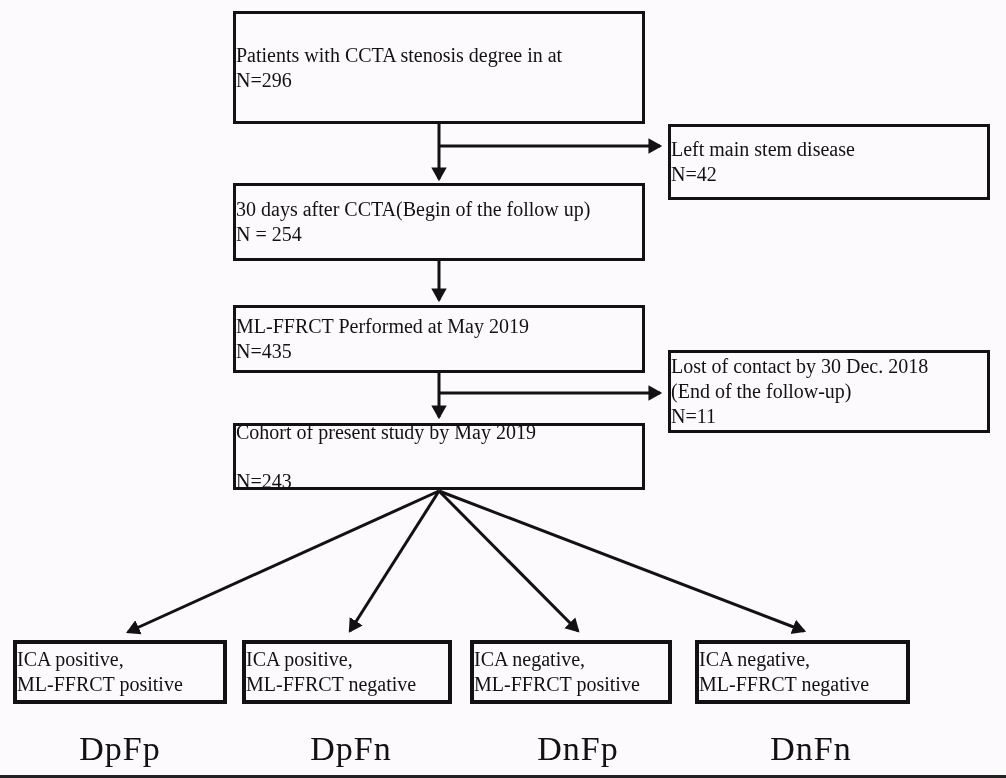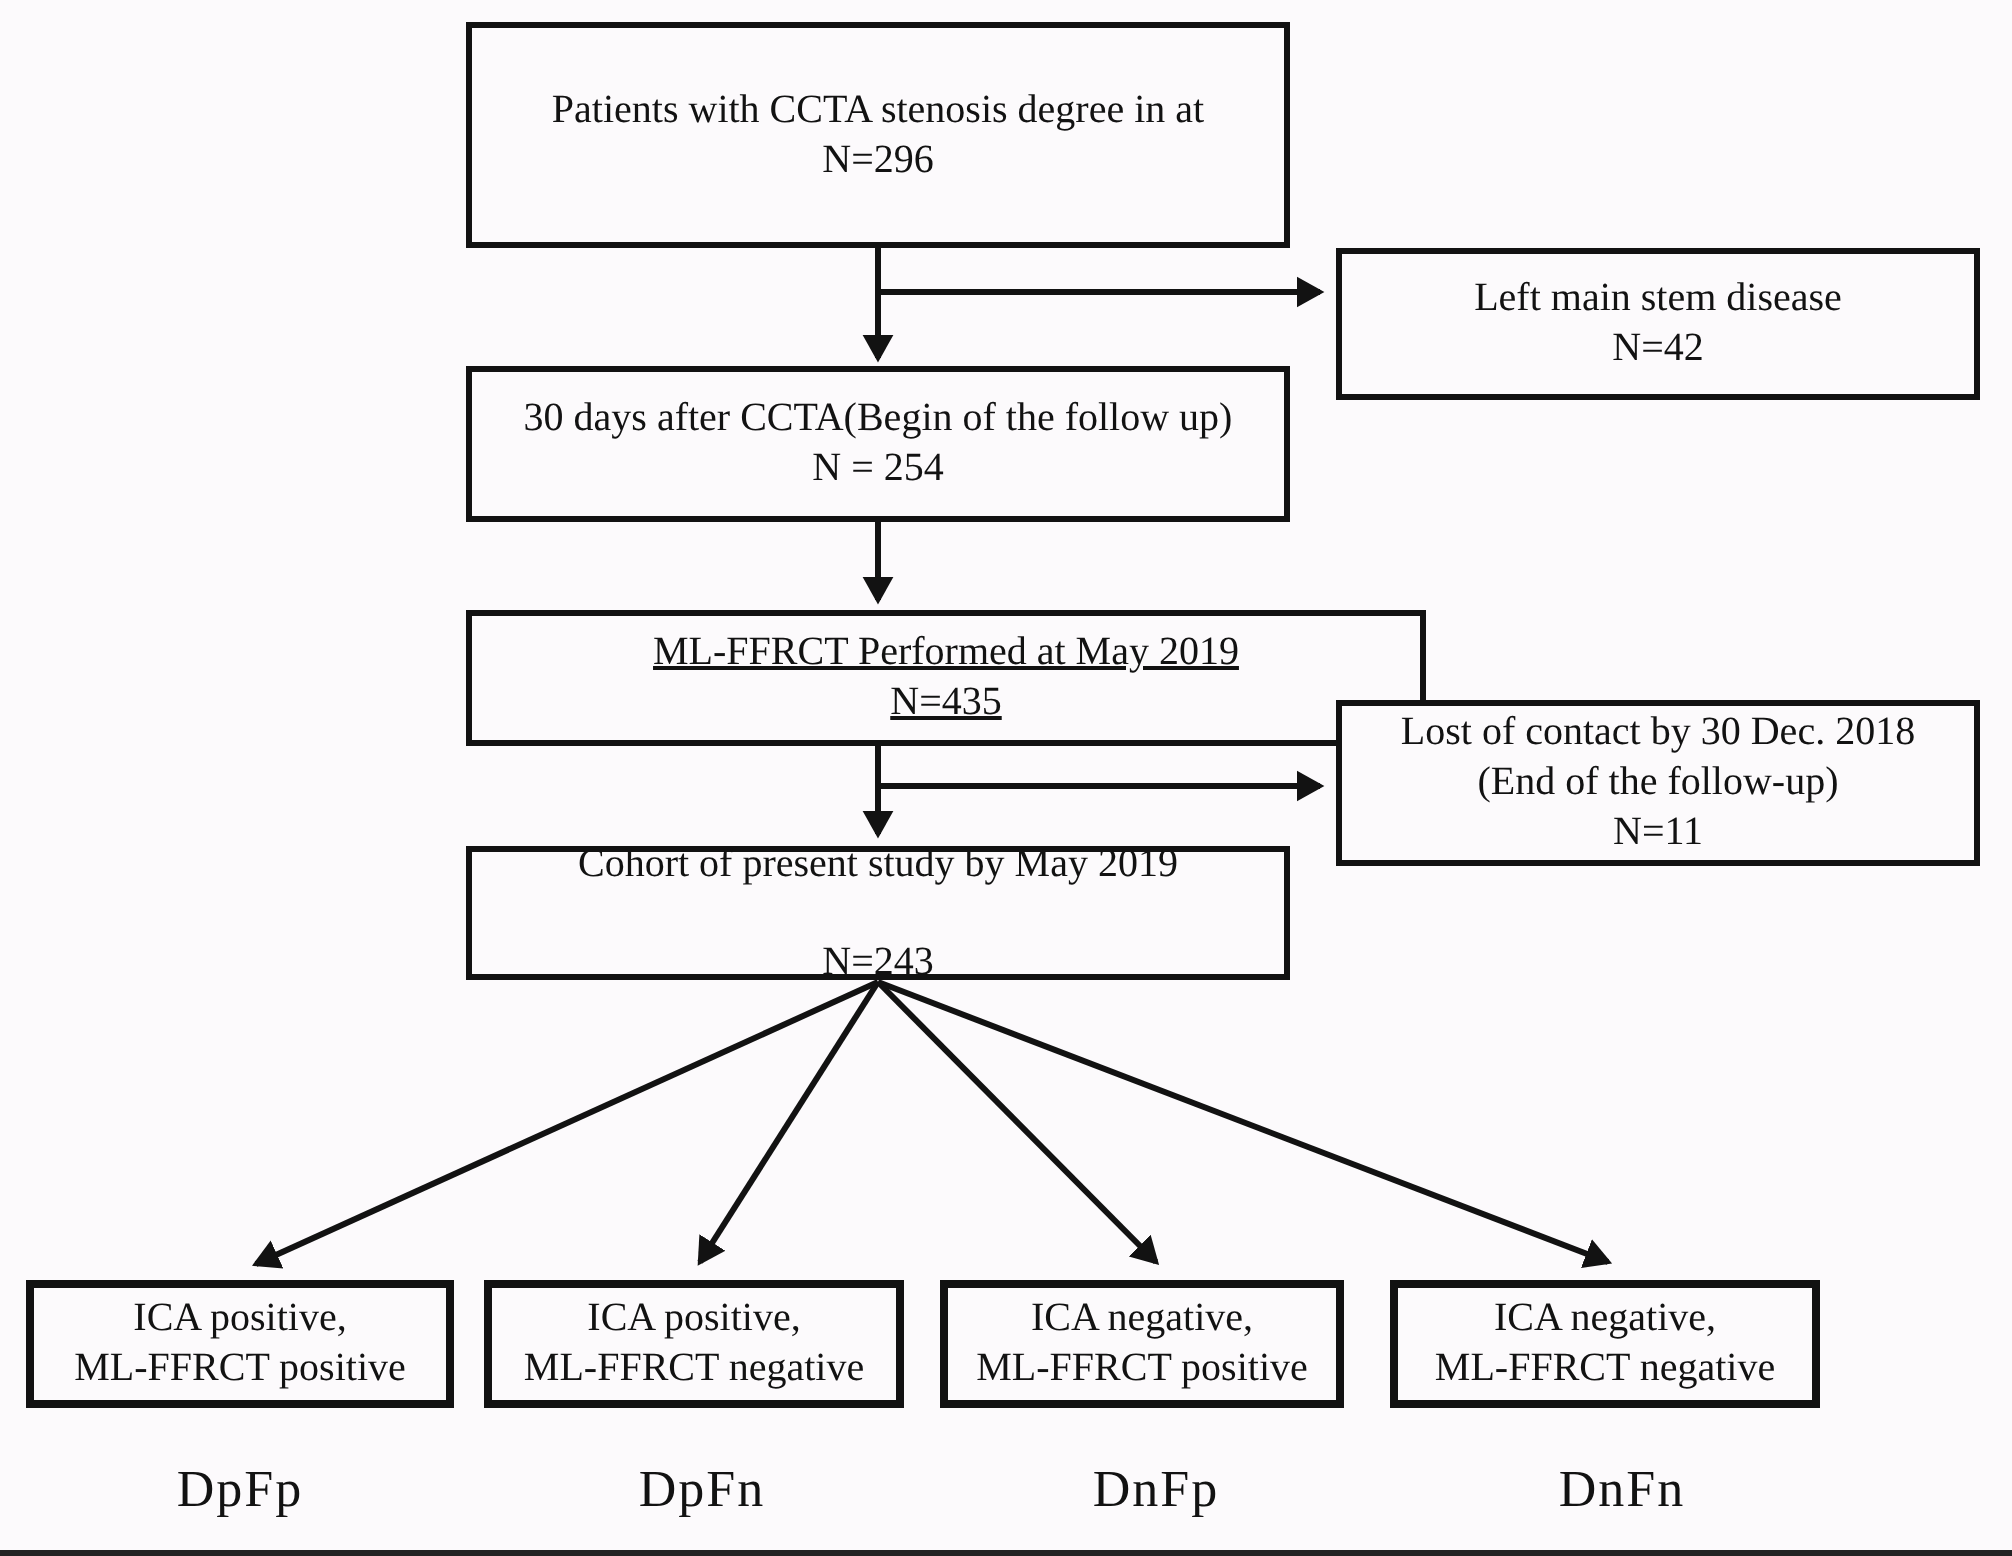--- a/index.html
+++ b/index.html
@@ -17,47 +17,47 @@
     left: 0; top: 0;
     width: 1006px; height: 778px;
   }
   .node {
     position: absolute;
     border: 3px solid var(--ink, #121212);
     background: var(--bg, #fcfafc);
     display: flex;
     flex-direction: column;
     justify-content: center;
-    align-items: center;
+    align-items: flex-start;
     text-align: center;
     font-size: 20px;
     line-height: 25px;
     box-sizing: border-box;
   }
   .node.thick { border-width: 4px; }
   .line { white-space: nowrap; }
   
   .box-top    { left: 233px; top: 11px;  width: 412px; height: 113px; }
   .box-ica    { left: 233px; top: 183px; width: 412px; height: 78px; }
-  .box-ml     { left: 233px; top: 305px; width: 480px; height: 68px; text-decoration: underline; }
+  .box-ml     { left: 233px; top: 305px; width: 412px; height: 68px; }
   .box-cohort { left: 233px; top: 423px; width: 412px; height: 67px; gap: 24px; }
   
   .box-leftmain { left: 668px; top: 124px; width: 322px; height: 76px; }
   .box-lost     { left: 668px; top: 350px; width: 322px; height: 83px; }
   
   .box-b1 { left: 13px;  top: 640px; width: 214px; height: 64px; }
   .box-b2 { left: 242px; top: 640px; width: 210px; height: 64px; }
   .box-b3 { left: 470px; top: 640px; width: 202px; height: 64px; }
   .box-b4 { left: 695px; top: 640px; width: 215px; height: 64px; }
   
   .tag {
     position: absolute;
     top: 730px;
     transform: translateX(-50%);
-    font-size: 26px;
+    font-size: 34px;
     letter-spacing: 1px;
     white-space: nowrap;
   }
   .tag-1 { left: 120px; }
   .tag-2 { left: 351px; }
   .tag-3 { left: 578px; }
   .tag-4 { left: 811px; }
   .bottom-rule {
     position: absolute;
     left: 0; top: 775px;

